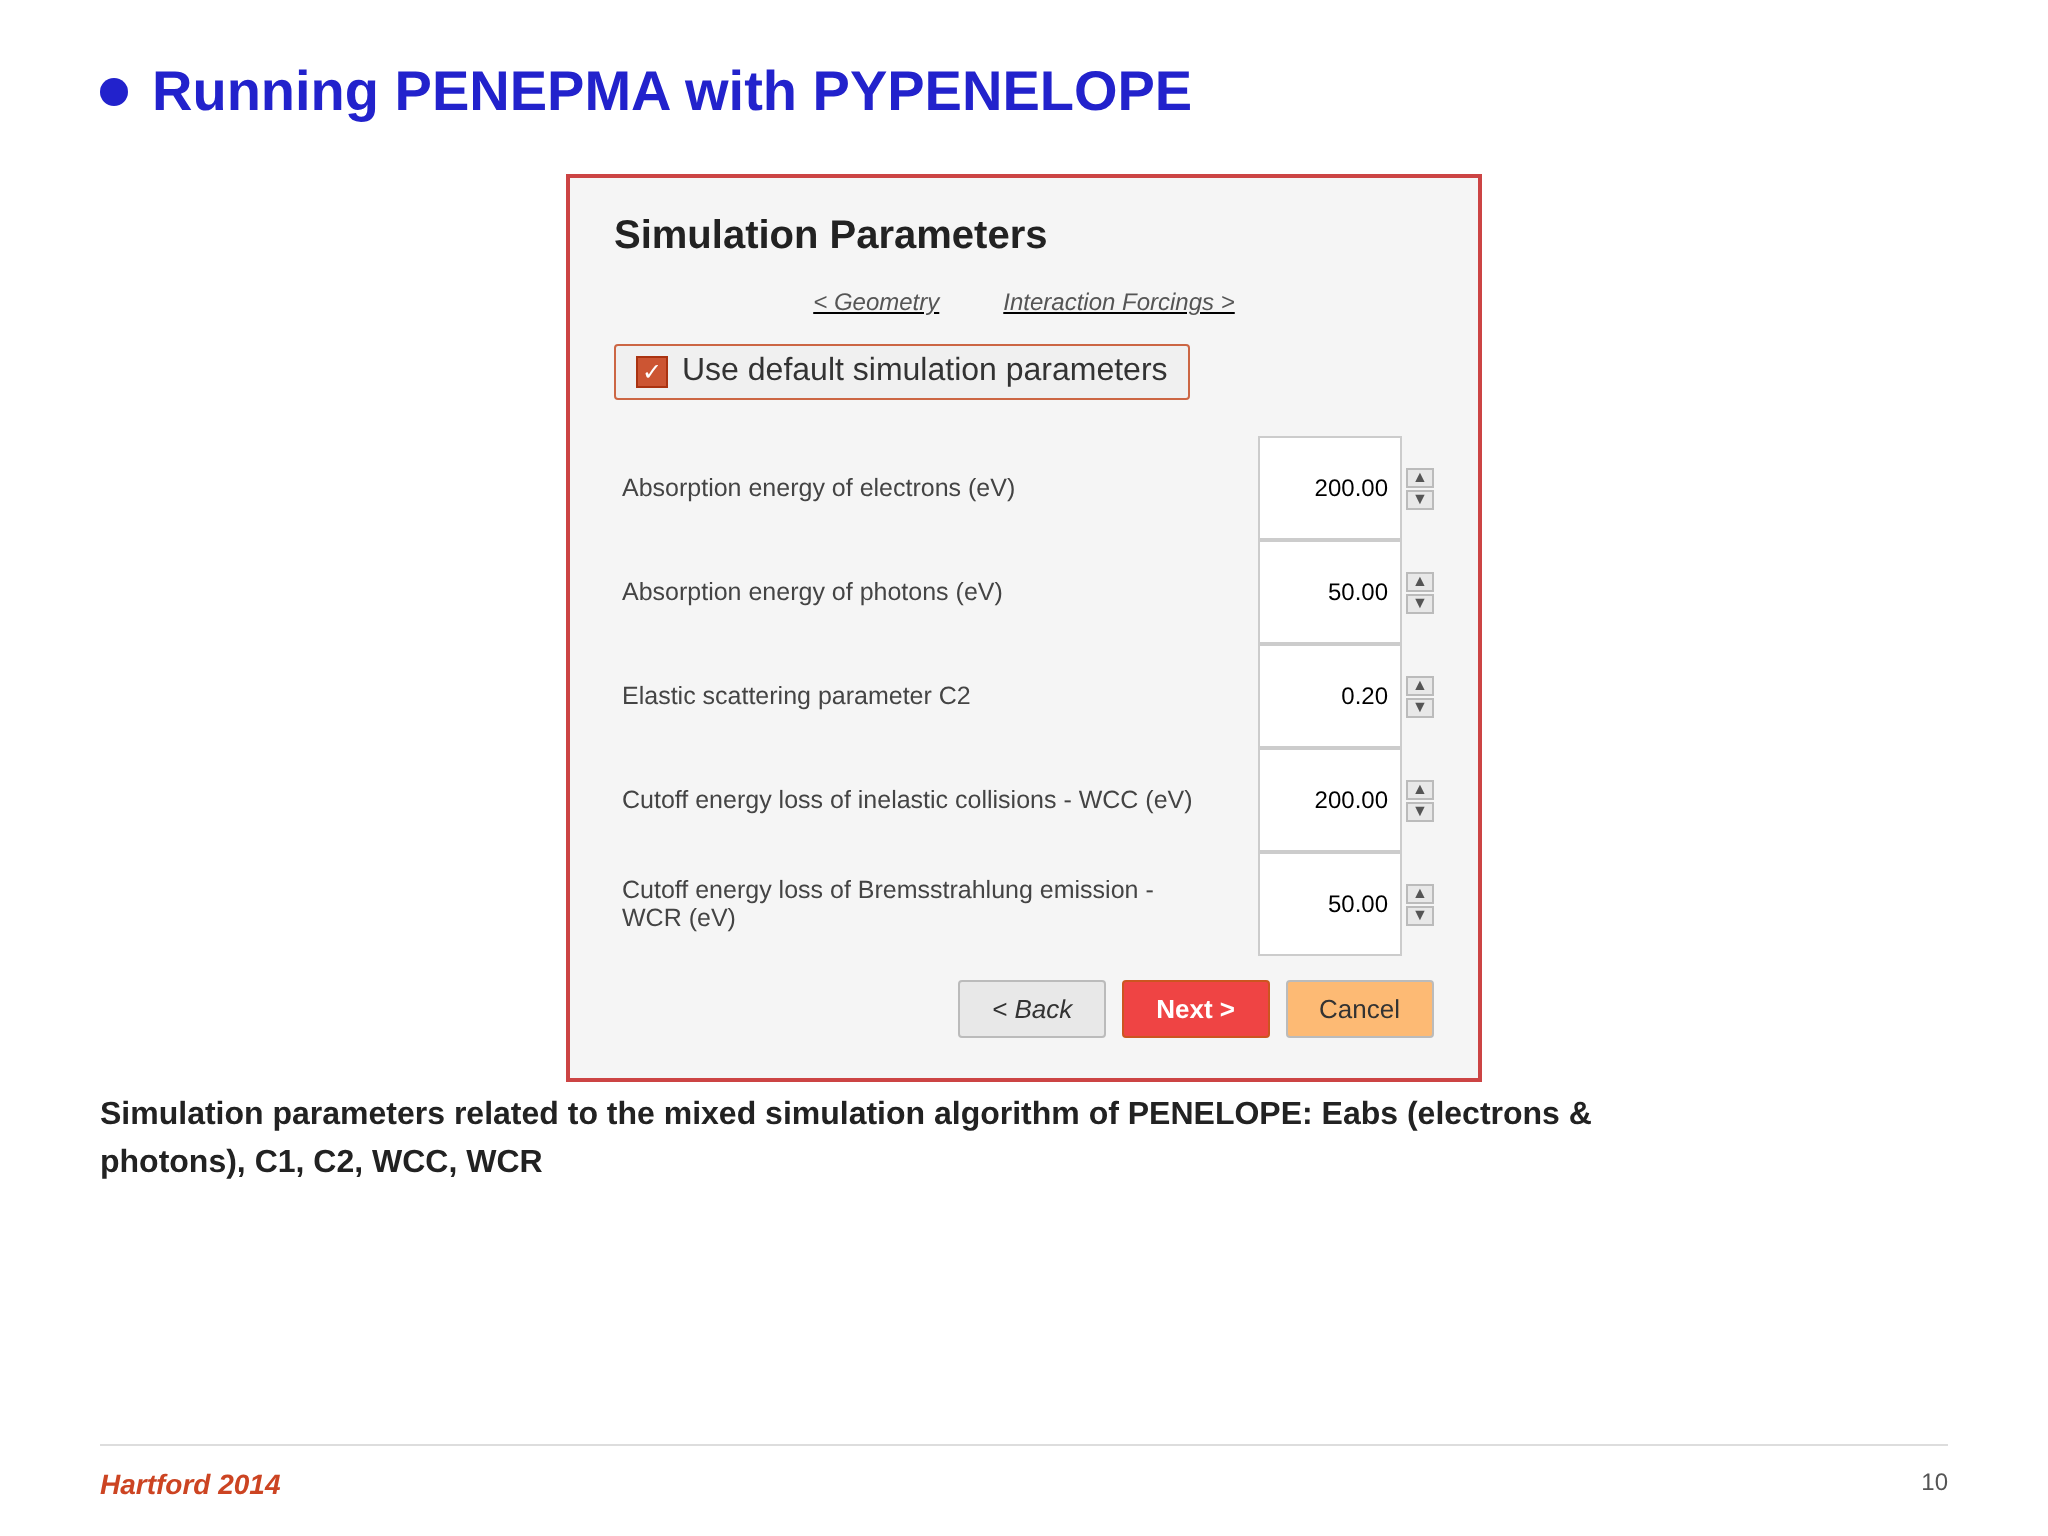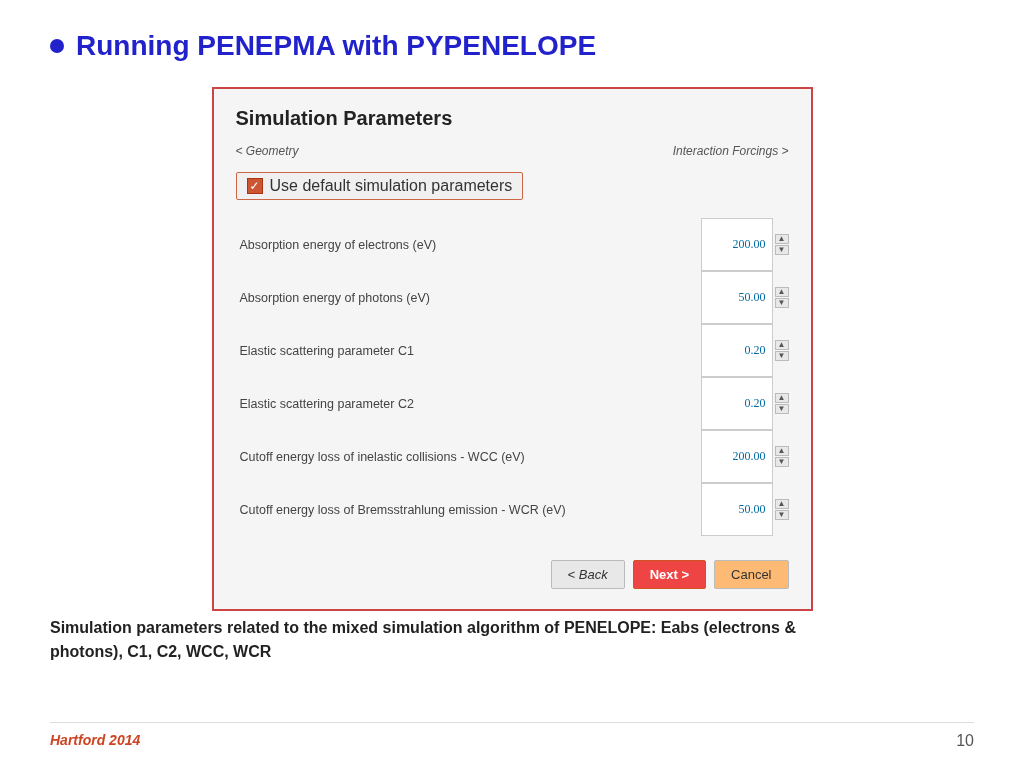--- a/index.html
+++ b/index.html
@@ -37,38 +37,39 @@
 
     .title-text {
       font-size: 28px;
       font-weight: bold;
       color: #2222cc;
       text-align: center;
     }
 
     .dialog-container {
       margin: 0 auto;
-      width: 601px;
+      width: 458px;
       border: 2px solid #cc4444;
       background: #f5f5f5;
       padding: 18px 22px 20px 22px;
       position: relative;
     }
 
     .dialog-title {
       font-size: 20px;
       font-weight: bold;
       color: #222222;
       margin-bottom: 14px;
     }
 
     .dialog-nav {
       display: flex;
-      justify-content: space-between;
+      justify-content: center;
       margin-bottom: 14px;
+      text-decoration: underline;
     }
 
     .nav-left {
       font-size: 12px;
       color: #555;
       font-style: italic;
     }
 
     .nav-right {
       font-size: 12px;
@@ -111,21 +112,21 @@
     }
 
     .checkbox-label {
       font-size: 16px;
       color: #333;
     }
 
     .params-table {
       width: 100%;
       border-collapse: collapse;
-      margin-bottom: 24px;
+      margin-bottom: 12px;
     }
 
     .params-table tr {
       height: 30px;
     }
 
     .params-table td {
       font-size: 12.5px;
       color: #444;
       vertical-align: middle;
@@ -144,24 +145,23 @@
       display: flex;
       align-items: center;
       justify-content: flex-end;
     }
 
     .param-input-box {
       background: #fff;
       border: 1px solid #ccc;
       padding: 18px 6px;
       font-size: 12px;
-      color: #0369a1;
+      color: #000000;
       width: 72px;
       text-align: right;
-      font-family: Liberation Serif, serif;
     }
 
     .spinner-buttons {
       display: flex;
       flex-direction: column;
       margin-left: 2px;
     }
 
     .spinner-btn {
       width: 14px;
@@ -234,21 +234,21 @@
     }
 
     .footer-location {
       font-size: 14px;
       font-style: italic;
       color: #cc4422;
       font-weight: bold;
     }
 
     .footer-page {
-      font-size: 16px;
+      font-size: 12px;
       color: #555;
     }
 
     .separator-line {
       position: absolute;
       bottom: 45px;
       left: 50px;
       right: 50px;
       height: 1px;
       background: #ddd;
@@ -302,32 +302,20 @@
         <div class="param-input">
           <input class="param-input-box" value="50.00" readonly="" style="">
           <div class="spinner-buttons">
             <div class="spinner-btn">▲</div>
             <div class="spinner-btn">▼</div>
           </div>
         </div>
       </td>
     </tr>
           <tr>
-      <td class="param-name">Elastic scattering parameter C1</td>
-      <td class="param-value-cell">
-        <div class="param-input">
-          <input class="param-input-box" value="0.20" readonly="" style="">
-          <div class="spinner-buttons">
-            <div class="spinner-btn">▲</div>
-            <div class="spinner-btn">▼</div>
-          </div>
-        </div>
-      </td>
-    </tr>
-          <tr>
       <td class="param-name">Elastic scattering parameter C2</td>
       <td class="param-value-cell">
         <div class="param-input">
           <input class="param-input-box" value="0.20" readonly="" style="">
           <div class="spinner-buttons">
             <div class="spinner-btn">▲</div>
             <div class="spinner-btn">▼</div>
           </div>
         </div>
       </td>

